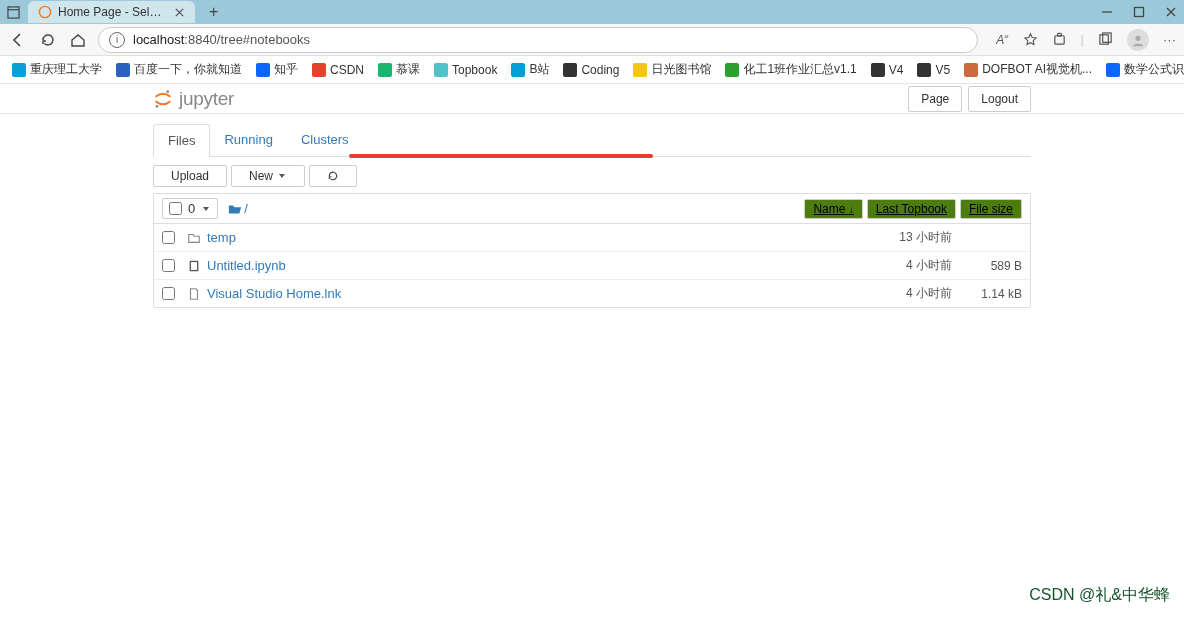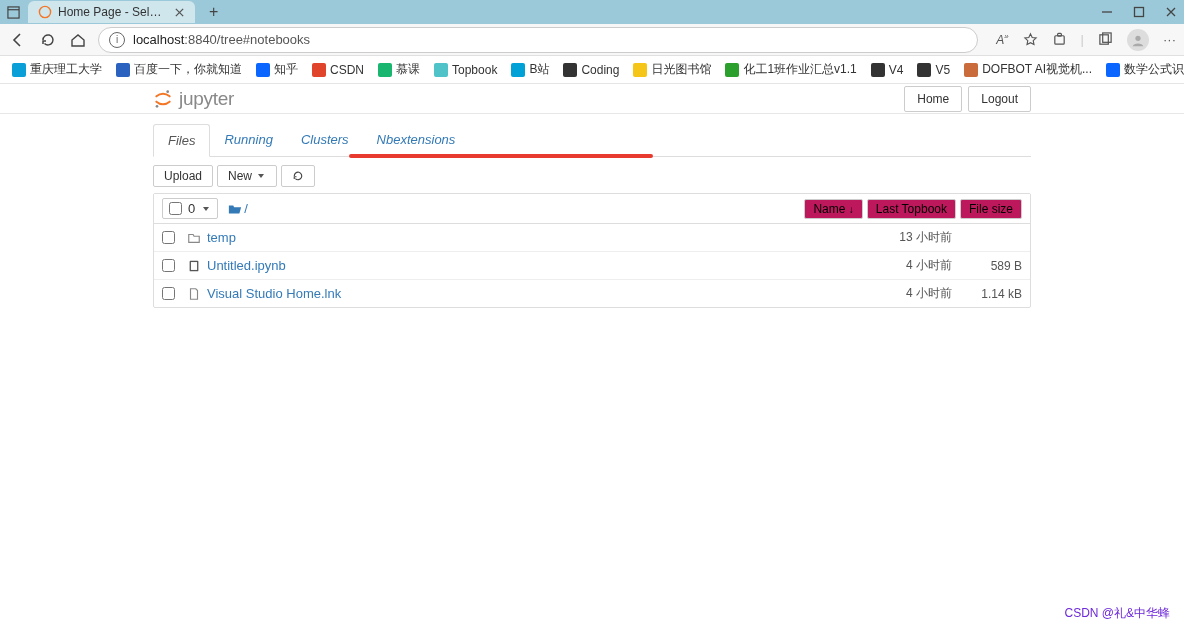--- a/index.html
+++ b/index.html
@@ -32,49 +32,49 @@
     
     .jupyter-header { height: 30px; border-bottom: 1px solid #e7e7e7; display: flex; padding: 0 0; }
     .jupyter-inner { width: 878px; margin: 0 auto; display: flex; align-items: center; justify-content: space-between; }
     .jupyter-logo { display: flex; align-items: center; gap: 6px; }
     .jupyter-name { font-size: 19px; color: #888; letter-spacing: -0.3px; font-weight: 400; }
     .header-btns { display: flex; gap: 6px; }
     .hdr-btn { padding: 5px 12px; border: 1px solid #ccc; background: #fff; border-radius: 2px; font-size: 12px; color: #333; cursor:pointer; }
     
     .container { width: 878px; margin: 0 auto; }
     .tabs { display: flex; border-bottom: 1px solid #ddd; margin-top: 10px; position: relative; }
-    .tabs .tab-item { padding: 8px 14px; font-size: 13px; color: #337ab7; cursor: pointer; font-style: italic; }
+    .tabs .tab-item { padding: 8px 14px; font-size: 13px; color: #337ab7; cursor: pointer; }
     .tabs .tab-item.active { color: #555; border: 1px solid #ddd; border-bottom: 1px solid #fff; margin-bottom: -1px; border-radius: 3px 3px 0 0; background:#fff; }
     .red-line { position: absolute; height: 4px; background: #e83a2f; border-radius: 3px; top: 30px; left: 196px; width: 304px; z-index:5; }
     
     .toolbar-row { display: flex; align-items: center; justify-content: space-between; margin-top: 8px; }
     .hint { font-size: 13px; color: #333; }
     .action-btns { display: flex; gap: 4px; }
-    .act-btn { padding: 3px 10px; border: 1px solid #ccc; background: #fff; border-radius: 2px; font-size: 12px; color: #333; cursor:pointer; display:flex; align-items:center; gap:4px; }
+    .act-btn { padding: 3px 17px; border: 1px solid #ccc; background: #fff; border-radius: 2px; font-size: 12px; color: #333; cursor:pointer; display:flex; align-items:center; gap:4px; }
     .refresh-icon { width:12px; height:12px; }
     
     .list { border: 1px solid #ddd; border-radius: 2px; margin-top: 6px; }
     .list-header { display: flex; align-items: center; padding: 4px 8px; border-bottom: 1px solid #ddd; background: #fff; }
     .sel-group { display: flex; align-items: center; gap: 6px; border:1px solid #ccc; padding: 2px 6px; border-radius:2px; }
     .sel-group input { margin:0;}
     .caret-down { width:10px;height:10px;}
     .breadcrumb { margin-left: 10px; color: #337ab7; display:flex; align-items:center; gap:2px; }
     .folder-open-icon{width:14px;height:14px;}
     .header-right { margin-left: auto; display: flex; gap: 4px; }
-    .col-btn { padding: 2px 8px; border: 1px solid #ccc; background: #be185d; border-radius: 2px; font-size: 12px; cursor:pointer;}
+    .col-btn { padding: 2px 8px; border: 1px solid #ccc; background: #4d7c0f; border-radius: 2px; font-size: 12px; cursor:pointer;text-decoration:underline;}
     
     .row { display: flex; align-items: center; padding: 5px 8px; border-bottom: 1px solid #eee; }
     .row:last-child { border-bottom: none; }
     .row-check { margin-right: 12px; }
     .row-icon { width: 14px; margin-right: 6px; color:#888; }
     .row-name { color: #337ab7; cursor: pointer; font-size: 13px; }
     .row-mod { margin-left: auto; width: 100px; text-align: right; font-size: 12px; color: #555; }
     .row-size { width: 70px; text-align: right; font-size: 12px; color: #555; }
     
-    .watermark { position: fixed; bottom: 8px; right: 14px; font-size: 12px; color: #6d28d9; }
+    .watermark { position: fixed; bottom: 24px; right: 14px; font-size: 16px; color: #14532d; }
     
     svg { display: block; }
   </style>
 </head>
 <body>
 
 <div class="titlebar">
   <div class="titlebar-left">
     <div class="win-btn">
       <svg width="13" height="13" viewBox="0 0 14 14">
@@ -230,33 +230,32 @@
     <div class="jupyter-logo">
       <svg width="20" height="20" viewBox="0 0 30 30">
         <circle cx="22" cy="4" r="2" fill="#888"></circle>
         <path d="M5 11 Q15 3 25 11" fill="none" stroke="#f37726" stroke-width="3" stroke-linecap="round"></path>
         <path d="M5 19 Q15 27 25 19" fill="none" stroke="#f37726" stroke-width="3" stroke-linecap="round"></path>
         <circle cx="6" cy="26" r="2" fill="#888"></circle>
       </svg>
       <span class="jupyter-name">jupyter</span>
     </div>
     <div class="header-btns">
-      <button class="hdr-btn">Home</button>
+      <button class="hdr-btn">Page</button>
       <button class="hdr-btn">Logout</button>
     </div>
   </div>
 </div>
 
 <div class="container">
 
   <div class="tabs">
     <div class="tab-item active">Files</div>
     <div class="tab-item">Running</div>
     <div class="tab-item">Clusters</div>
-    <div class="tab-item">Nbextensions</div>
     <div class="red-line"></div>
   </div>
 
   <div class="toolbar-row">
     <div class="action-btns">
       <button class="act-btn">Upload</button>
       <button class="act-btn">
           <span>New</span>
           <svg class="caret-down" viewBox="0 0 10 10">
             <path d="M2 3l3 4 3-4z" fill="#555"></path>

